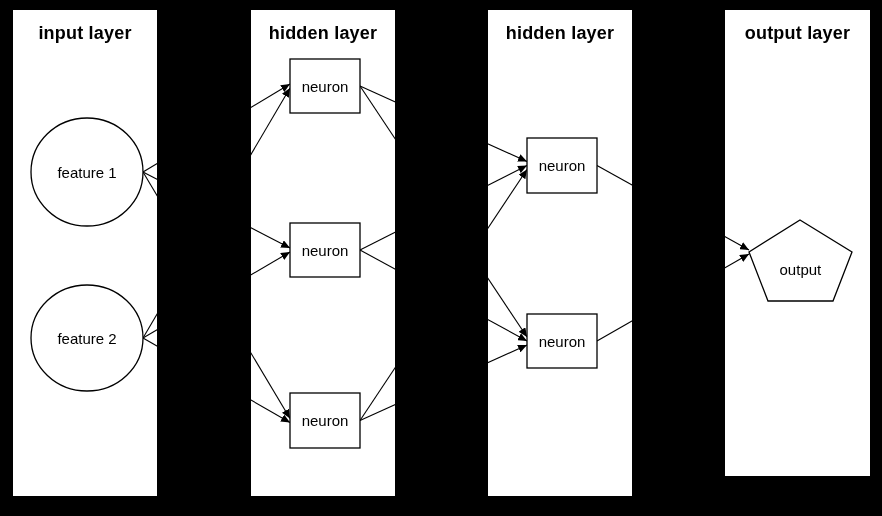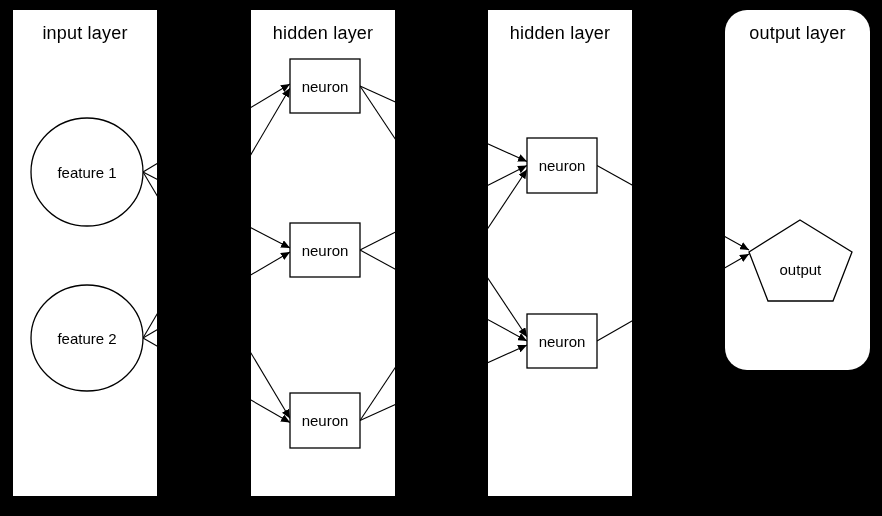--- a/index.html
+++ b/index.html
@@ -14,21 +14,21 @@
   .panel {
     position: absolute;
     background: #fff;
   }
   .panel-title {
     position: absolute;
     top: 13px;
     left: 0;
     right: 0;
     text-align: center;
-    font-weight: normal;
+    font-weight: bold;
     font-size: 18px;
     color: #000;
     letter-spacing: 0.2px;
   }
   svg.overlay {
     position: absolute;
     left: 0;
     top: 0;
     width: 882px;
     height: 516px;
@@ -45,21 +45,21 @@
 <div class="stage">
   <div class="panel" style="left: 13px; top: 10px; width: 144px; height: 486px; background: rgb(255, 255, 255);">
     <div class="panel-title">input layer</div>
   </div>
   <div class="panel" style="left: 251px; top: 10px; width: 144px; height: 486px; background: rgb(255, 255, 255);">
     <div class="panel-title">hidden layer</div>
   </div>
   <div class="panel" style="left: 488px; top: 10px; width: 144px; height: 486px; background: rgb(255, 255, 255);">
     <div class="panel-title">hidden layer</div>
   </div>
-  <div class="panel" style="left: 725px; top: 10px; width: 145px; height: 360px; background: rgb(255, 255, 255); border-radius: 22px;">
+  <div class="panel" style="left: 725px; top: 10px; width: 145px; height: 466px; background: rgb(255, 255, 255);">
     <div class="panel-title">output layer</div>
   </div>
   <svg class="overlay" id="diagram-svg" viewBox="0 0 882 516">
       <defs>
         <marker id="arrow" markerWidth="10" markerHeight="8" refX="9" refY="4" orient="auto" markerUnits="userSpaceOnUse">
           <path d="M0,0 L9,4 L0,8 Z" fill="#000000"></path>
         </marker>
         <clipPath id="panels-clip">
           <rect x="13" y="10" width="144" height="486"></rect>
           <rect x="251" y="10" width="144" height="486"></rect>

